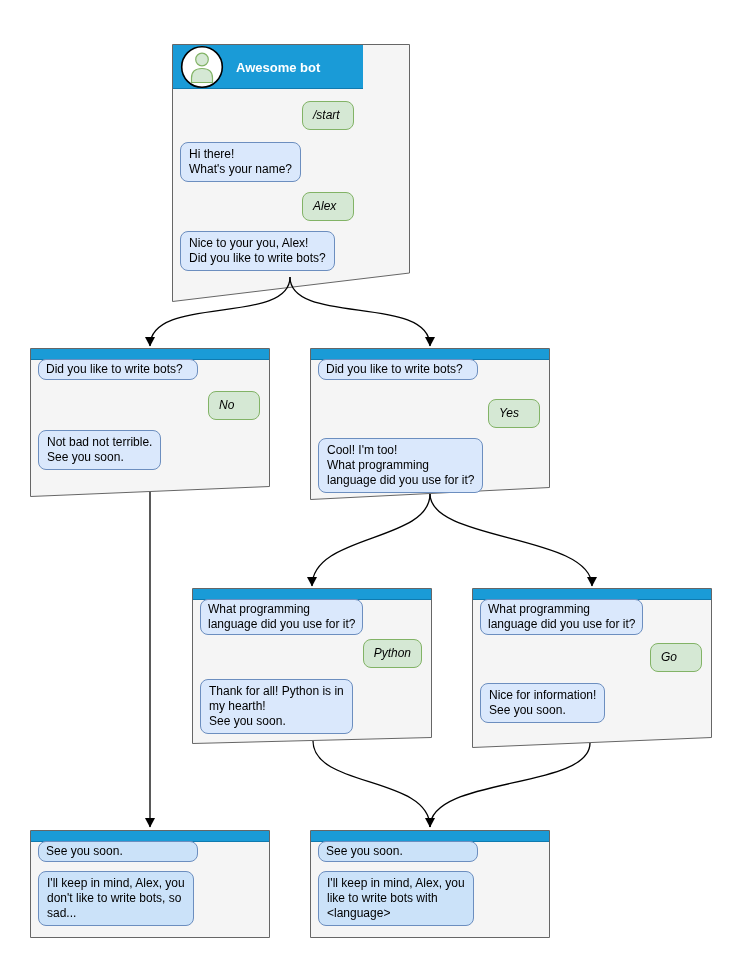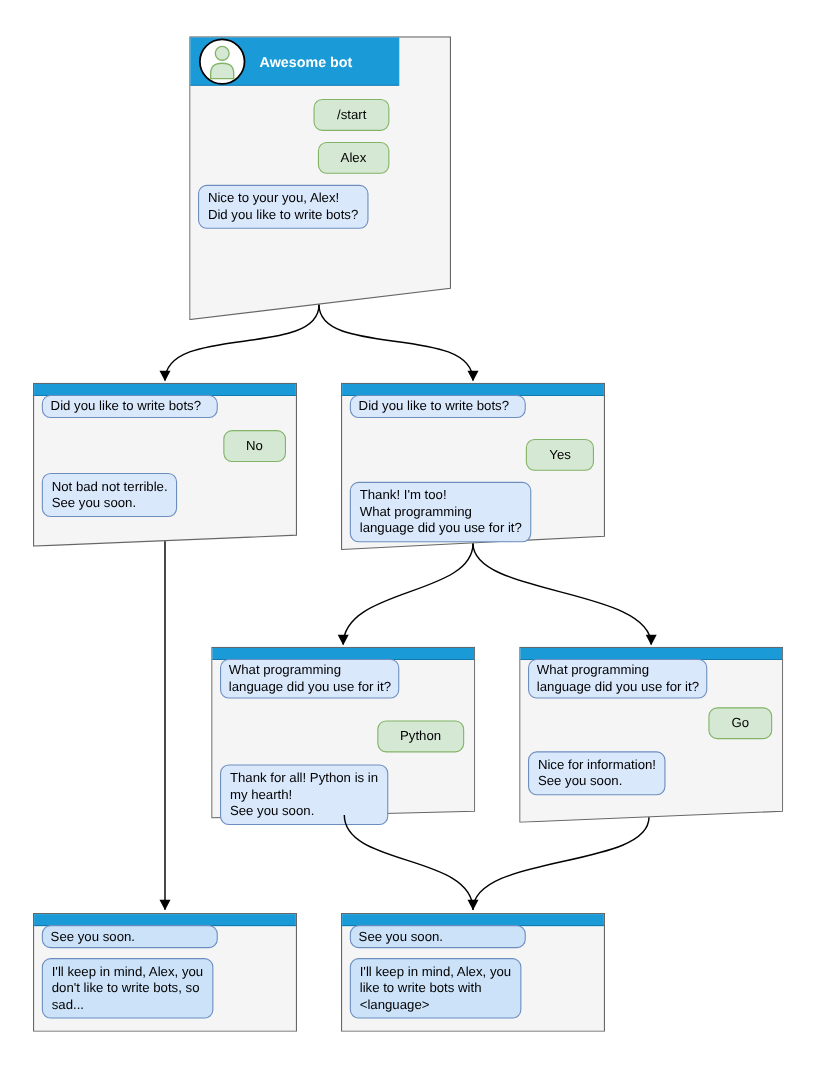--- a/index.html
+++ b/index.html
@@ -27,21 +27,21 @@
     border:1px solid;border-radius:8px;font-size:12px;line-height:15px;
     white-space:pre-line;width:fit-content;box-sizing:border-box;
   }
   .bot{
     background:var(--bot-bubble,#DAE8FC);border-color:var(--bot-border,#6C8EBF);
     align-self:flex-start;padding:4px 8px;
   }
   .q{padding:2px 7px;min-width:160px;}
   .user{
     background:var(--user-bubble,#D5E8D4);border-color:var(--user-border,#82B366);
-    align-self:flex-end;padding:6px 20px;min-width:52px;text-align:right;
+    align-self:flex-end;padding:6px 10px;min-width:52px;text-align:left;font-style:italic;
   }
   .final .bot{background:var(--bot-bubble-final,#CBE2F9);}
 </style>
 </head>
 <body>
 
 <div class="canvas">
 
   <svg class="arrow-layer" width="743" height="971" viewBox="0 0 743 971">
     <defs>
@@ -51,34 +51,36 @@
     </defs>
     <path d="M290,277 C290,326 150,294 150,346" marker-end="url(#ah)"></path>
     <path d="M290,277 C290,326 430,294 430,346" marker-end="url(#ah)"></path>
     <path d="M430,494 C430,542 312,534 312,586" marker-end="url(#ah)"></path>
     <path d="M430,494 C430,542 592,534 592,586" marker-end="url(#ah)"></path>
     <path d="M150,492 L150,827" marker-end="url(#ah)"></path>
     <path d="M313,741 C313,788 430,776 430,827" marker-end="url(#ah)"></path>
     <path d="M590,743 C590,790 430,776 430,827"></path>
   </svg>
 
-  <section class="chatwin" style="left:172px;top:33px;width:192px;height:258px;">
+  <section class="chatwin" style="left:172px;top:44px;width:192px;height:258px;">
     <svg class="win-shape" width="238" height="258" viewBox="0 0 238 258">
       <polygon points="0.5,0.5 237.5,0.5 237.5,229 0.5,257.5"></polygon>
     </svg>
     <header class="titlebar main">
       <svg class="avatar" viewBox="0 0 44 44">
         <circle cx="22" cy="22" r="20.3" style="fill:#fff;stroke:#000;stroke-width:1.6"></circle>
         <circle cx="22" cy="14.5" r="6.3" style="fill:#D5E8D4;stroke:#82B366;stroke-width:1.2"></circle>
         <path d="M11.5,37.5 L11.5,33 C11.5,26.5 15,23.5 22,23.5 C29,23.5 32.5,26.5 32.5,33 L32.5,37.5 Z" style="fill:#D5E8D4;stroke:#82B366;stroke-width:1.2"></path>
       </svg>
       <span class="win-title">Awesome bot</span>
     </header>
     <div class="msgs main">
       <div class="bubble user" style="margin-top:12px">/start</div>
+      <div class="bubble bot" style="margin-top:12px">Hi there!
+What's your name?</div>
       <div class="bubble user" style="margin-top:10px">Alex</div>
       <div class="bubble bot" style="margin-top:10px">Nice to your you, Alex!
 Did you like to write bots?</div>
     </div>
   </section>
 
   <section class="chatwin" style="left:30px;top:348px;width:240px;height:149px;">
     <svg class="win-shape" width="240" height="149" viewBox="0 0 240 149">
       <polygon points="0.5,0.5 239.5,0.5 239.5,138.5 0.5,148.5"></polygon>
     </svg>
@@ -92,35 +94,35 @@
   </section>
 
   <section class="chatwin" style="left:310px;top:348px;width:240px;height:152px;">
     <svg class="win-shape" width="240" height="152" viewBox="0 0 240 152">
       <polygon points="0.5,0.5 239.5,0.5 239.5,139.5 0.5,151.5"></polygon>
     </svg>
     <header class="titlebar"></header>
     <div class="msgs small">
       <div class="bubble bot q" style="margin-top:-1px">Did you like to write bots?</div>
       <div class="bubble user" style="margin-top:19px">Yes</div>
-      <div class="bubble bot" style="margin-top:10px">Thank! I'm too!
+      <div class="bubble bot" style="margin-top:10px">Cool! I'm too!
 What programming
 language did you use for it?</div>
     </div>
   </section>
 
   <section class="chatwin" style="left:192px;top:588px;width:240px;height:156px;">
     <svg class="win-shape" width="240" height="156" viewBox="0 0 240 156">
       <polygon points="0.5,0.5 239.5,0.5 239.5,149.5 0.5,155.5"></polygon>
     </svg>
     <header class="titlebar"></header>
     <div class="msgs small">
       <div class="bubble bot q" style="margin-top:-1px">What programming
 language did you use for it?</div>
-      <div class="bubble user" style="margin-top:20px">Python</div>
+      <div class="bubble user" style="margin-top:4px">Python</div>
       <div class="bubble bot" style="margin-top:11px">Thank for all! Python is in
 my hearth!
 See you soon.</div>
     </div>
   </section>
 
   <section class="chatwin" style="left:472px;top:588px;width:240px;height:160px;">
     <svg class="win-shape" width="240" height="160" viewBox="0 0 240 160">
       <polygon points="0.5,0.5 239.5,0.5 239.5,149.5 0.5,159.5"></polygon>
     </svg>

